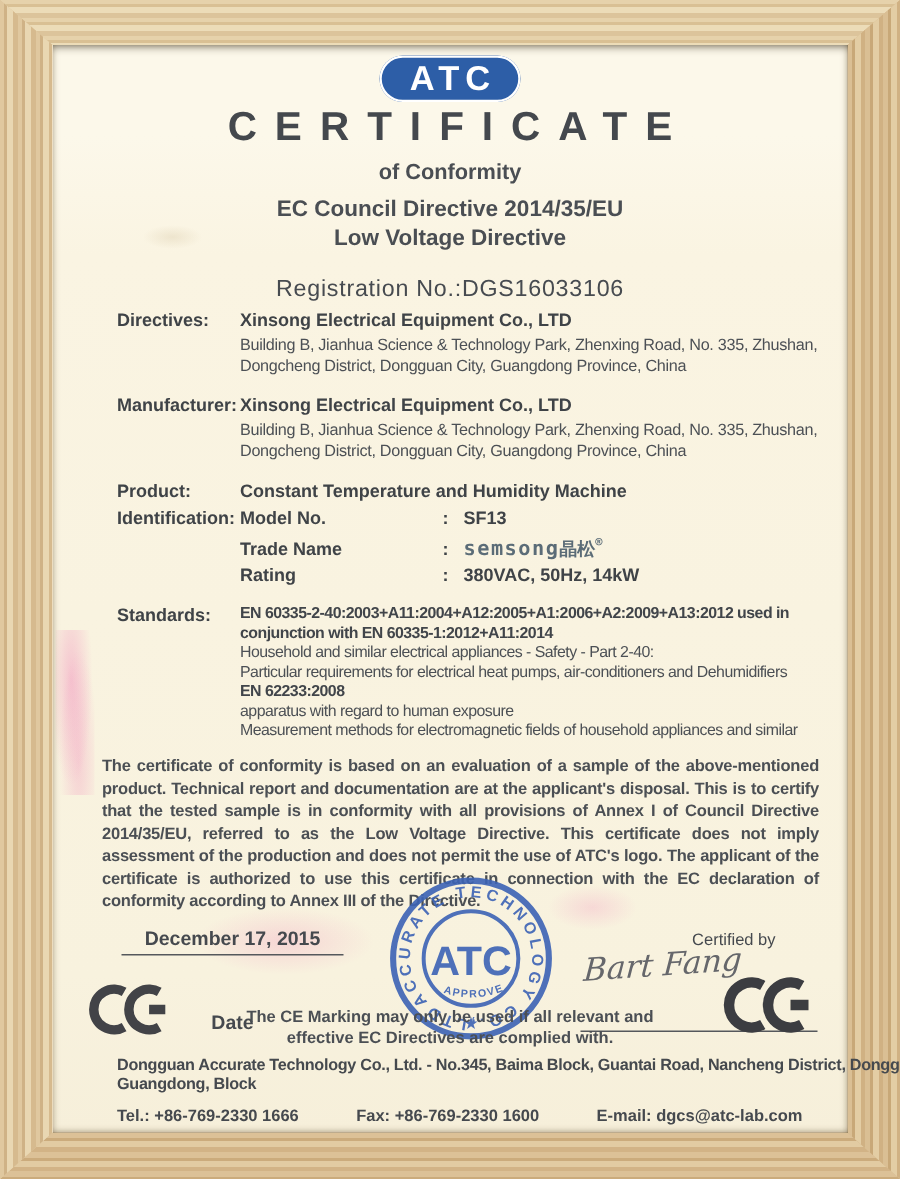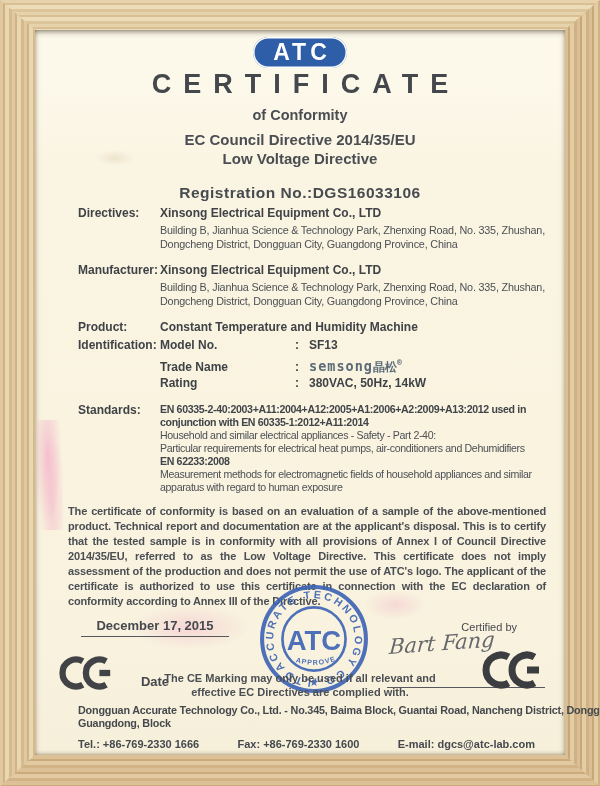--- a/index.html
+++ b/index.html
@@ -43,21 +43,21 @@
   
   .header { position:absolute; top:7px; left:0; right:0; text-align:center; }
   .atc-pill { display:inline-block; min-width:94px; height:31px; line-height:31px; padding:0 10px;
     background:#2d5ea7; border-radius:16px; color:#fff; font-weight:bold; font-size:23px;
     letter-spacing:4px; text-indent:4px; box-shadow:0 0 0 1.5px #fff inset; }
   .cert-title { margin-top:1px; font-size:27px; font-weight:bold; letter-spacing:12px; text-indent:12px;
     color:#44484d; }
   .sub { margin-top:7px; font-size:14.5px; font-weight:bold; color:#4a4e53; }
   .dir1 { margin-top:8px; font-size:15px; font-weight:bold; color:#4a4e53; }
   .dir2 { margin-top:2px; font-size:15px; font-weight:bold; color:#4a4e53;text-align:center; }
-  .reg { margin-top:17px; font-size:15.5px; font-weight:bold; letter-spacing:.5px; color:#474b50; }
+  .reg { margin-top:17px; font-size:15.5px; font-weight:normal; letter-spacing:.5px; color:#474b50; }
 
   
   .rows { position:absolute; top:176px; left:43px; right:18px; }
   .row { display:grid; grid-template-columns:82px 1fr; }
   .row-label { font-size:12px; font-weight:bold; color:#3f4347; }
   .val-name { font-size:12px; font-weight:bold; color:#3f4347; }
   .addr { font-size:10.8px; line-height:14px; margin-top:3px; white-space:nowrap; letter-spacing:-.2px; color:#4c5055; }
   .mb-a { margin-bottom:12px; } .mb-b { margin-bottom:12px; } .mb-c { margin-bottom:4px; } .mb-d { margin-bottom:8px; }
   .id-sub { display:grid; grid-template-columns:135px 14px 1fr; height:19px; align-items:baseline; }
   .id-name { font-size:12px; font-weight:bold; color:#3f4347; }
@@ -167,22 +167,22 @@
       </div>
 
       <div class="row">
         <div class="row-label">Standards:</div>
         <div>
           <div class="std-line std-bold">EN 60335-2-40:2003+A11:2004+A12:2005+A1:2006+A2:2009+A13:2012 used in</div>
           <div class="std-line std-bold">conjunction with EN 60335-1:2012+A11:2014</div>
           <div class="std-line">Household and similar electrical appliances - Safety - Part 2-40:</div>
           <div class="std-line">Particular requirements for electrical heat pumps, air-conditioners and Dehumidifiers</div>
           <div class="std-line std-bold">EN 62233:2008</div>
+          <div class="std-line">apparatus with regard to human exposure</div>
           <div class="std-line">Measurement methods for electromagnetic fields of household appliances and similar</div>
-          <div class="std-line">apparatus with regard to human exposure</div>
         </div>
       </div>
     </div>
 
     <div class="statement">The certificate of conformity is based on an evaluation of a sample of the above-mentioned product. Technical report and documentation are at the applicant's disposal. This is to certify that the tested sample is in conformity with all provisions of Annex I of Council Directive 2014/35/EU, referred to as the Low Voltage Directive. This certificate does not imply assessment of the production and does not permit the use of ATC's logo. The applicant of the certificate is authorized to use this certificate in connection with the EC declaration of conformity according to Annex III of the Directive.</div>
 
     <div class="signing">
 
       <svg class="stamp" viewBox="0 0 110 110">
         <circle cx="55" cy="55" r="51" fill="none" stroke="#3c63b5" stroke-width="4"></circle>

